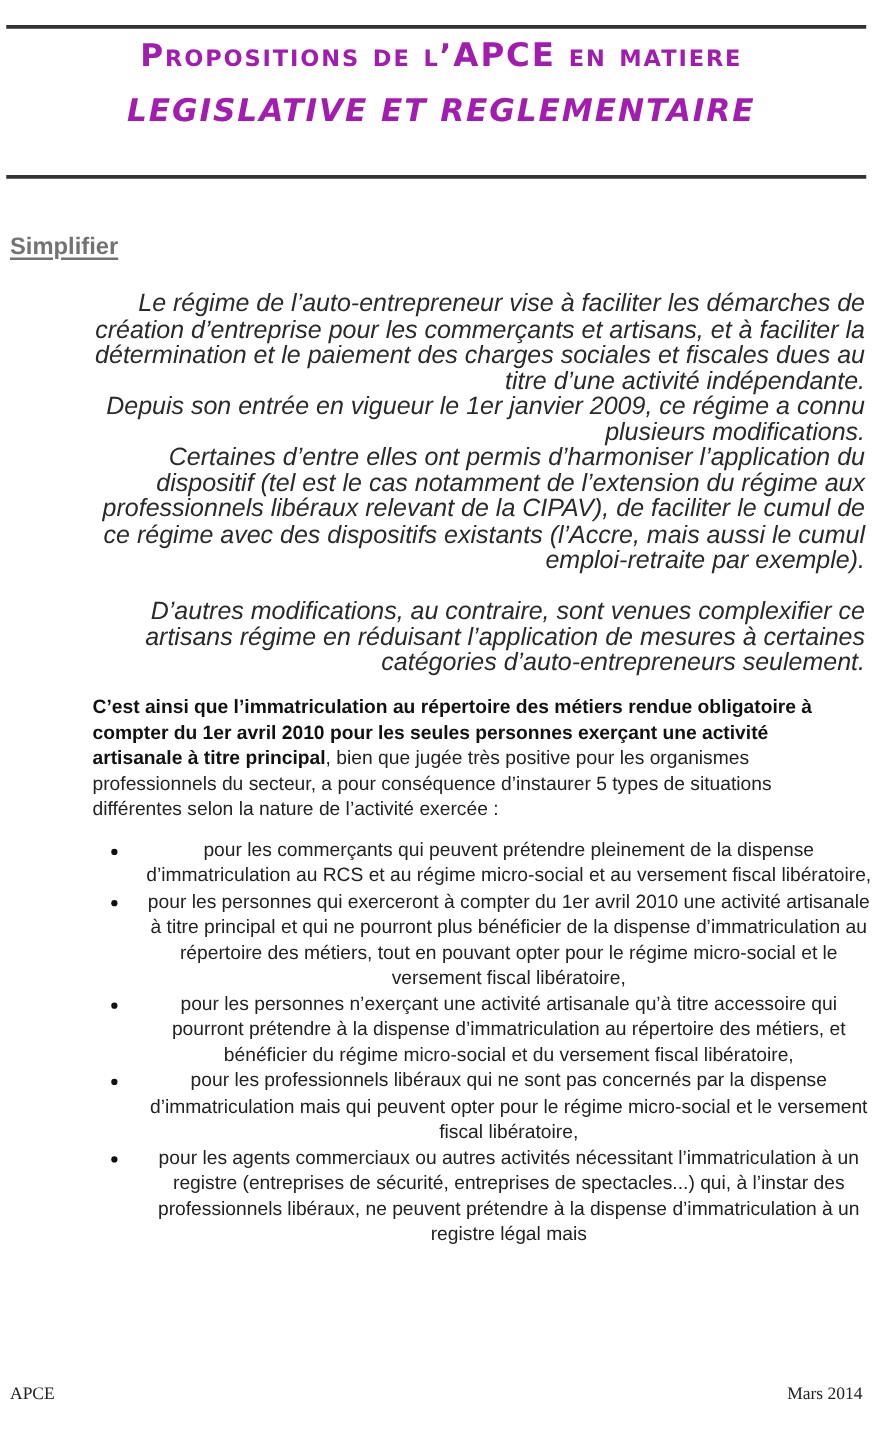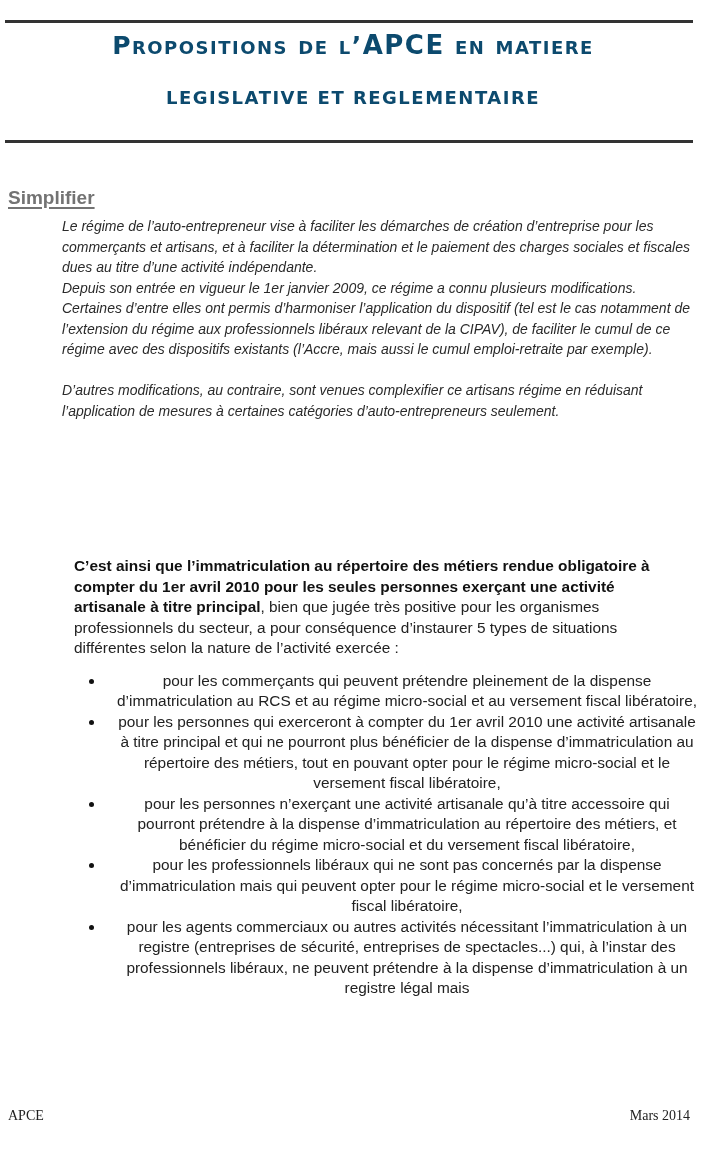--- a/index.html
+++ b/index.html
@@ -25,57 +25,59 @@
     .rule.top { top: 20px; }
     .rule.bottom { top: 140px; }
 
     .title {
       position: absolute;
       left: 0;
       width: 706px;
       text-align: center;
       font-family: "DejaVu Sans", sans-serif;
       font-weight: bold;
-      color: #0c4a6e;
+      color: #a21caf;
       letter-spacing: 1.5px;
     }
     .title.line1 {
       top: 30px;
       font-size: 25px;
       font-variant: small-caps;
     }
     .title.line1 .big {
       font-size: 26px;
     }
     .title.line2 {
-      top: 87px;
-      font-size: 18px;
+      top: 74px;
+      font-size: 25px;
+      font-style: italic;
     }
 
     .section-heading {
       position: absolute;
       left: 8px;
       top: 187px;
       font-size: 19px;
       font-weight: bold;
       text-decoration: underline;
       text-decoration-thickness: 2px;
       text-underline-offset: 3px;
       color: #737373;
     }
 
     .intro {
       position: absolute;
       left: 62px;
-      top: 216px;
+      top: 233px;
       width: 630px;
-      font-size: 14px;
+      font-size: 20px;
       line-height: 20.5px;
       font-style: italic;
       color: #2a2a2a;
+      text-align: right;
     }
     .intro p {
       margin: 0;
     }
     .intro p.gap {
       margin-top: 20.5px;
     }
 
     .body-block {
       position: absolute;

